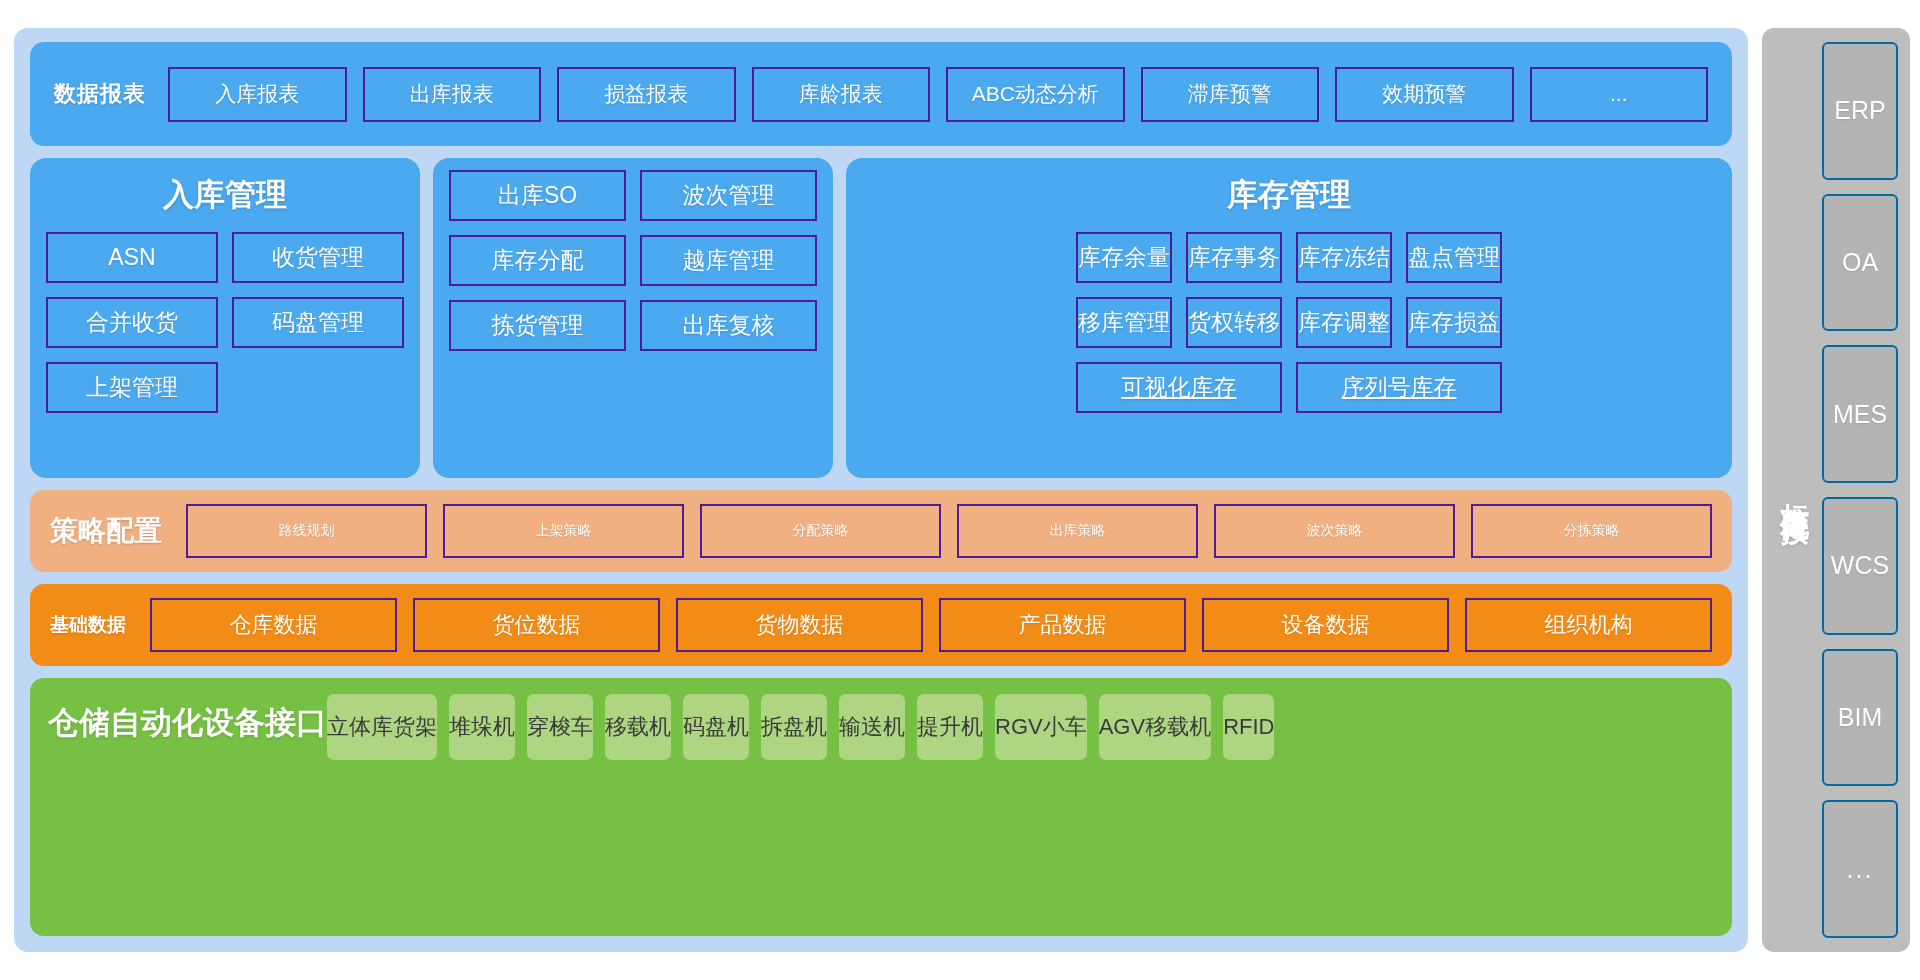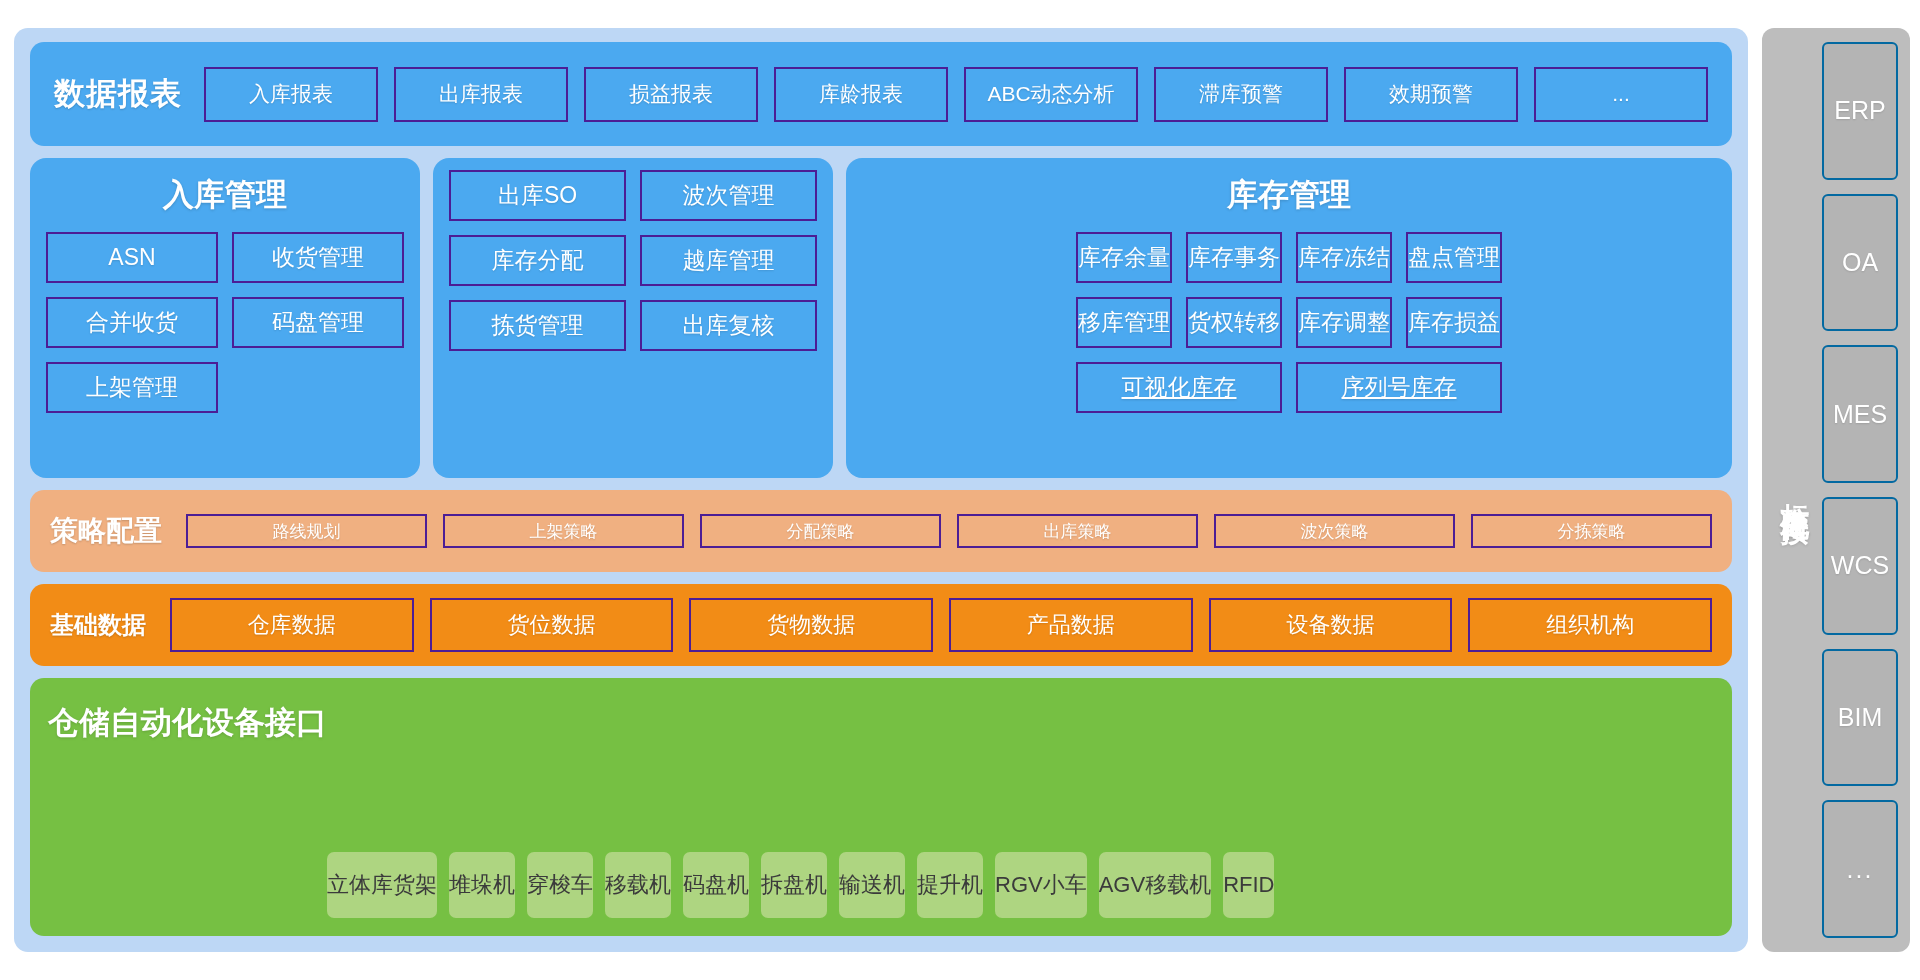--- a/index.html
+++ b/index.html
@@ -65,21 +65,21 @@
     text-shadow: 0 1px 2px rgba(0,0,0,.14);
   }
 
   
   .reports-band {
     background: #4ba9f0;
     height: 104px;
     padding: 0 24px;
     gap: 16px;
   }
-  .reports-band .band-title { font-size: 31px; letter-spacing: 1px; margin-right: 6px;}
+  .reports-band .band-title { font-size: 22px; letter-spacing: 1px; margin-right: 6px;}
   .reports-chips {
     display: flex;
     flex: 1 1 auto;
     gap: 16px;
   }
   .reports-chips .chip {
     flex: 1 1 0;
     height: 55px;
     font-size: 21px;
   }
@@ -126,30 +126,30 @@
 
   
   .strategy-band {
     background: #f0b081;
     height: 82px;
     padding: 13px 20px;
     gap: 16px;
   }
   .strategy-band .band-title { font-size: 28px; margin-right: 8px; }
   .strategy-chips { display: flex; flex: 1 1 auto; gap: 16px; }
-  .strategy-chips .chip { flex: 1 1 0; height: 34px; font-size: 17px; }
+  .strategy-chips .chip { flex: 1 1 0; height: 54px; font-size: 14px; }
 
   
   .basedata-band {
     background: #f28c16;
     height: 82px;
     padding: 0 20px;
     gap: 16px;
   }
-  .basedata-band .band-title { font-size: 24px; margin-right: 8px; }
+  .basedata-band .band-title { font-size: 19px; margin-right: 8px; }
   .basedata-chips { display: flex; flex: 1 1 auto; gap: 16px; }
   .basedata-chips .chip { flex: 1 1 0; height: 54px; font-size: 22px; }
 
   
   .equipment-band {
     background: #76c043;
     border-radius: 14px;
     box-sizing: border-box;
     padding: 16px 18px 18px 18px;
     display: flex;
@@ -162,21 +162,20 @@
     font-size: 31px;
     font-weight: bold;
     color: #ffffff;
     margin: 8px 0 18px 0;
     text-shadow: 0 1px 3px rgba(0,0,0,.15);
   }
   .equipment-chips {
     display: flex;
     gap: 12px;
     flex: 0 0 auto;
-    align-items: flex-end;
   }
   .eq-chip {
     flex: 1 1 0;
     background: #aed581;
     border-radius: 7px;
     height: 66px;
     display: flex;
     align-items: center;
     justify-content: center;
     color: #3b3b3b;

